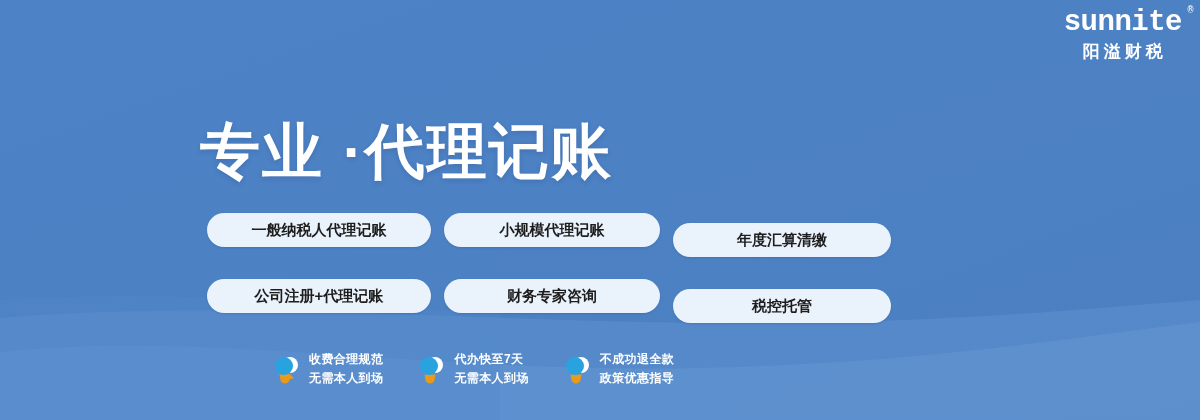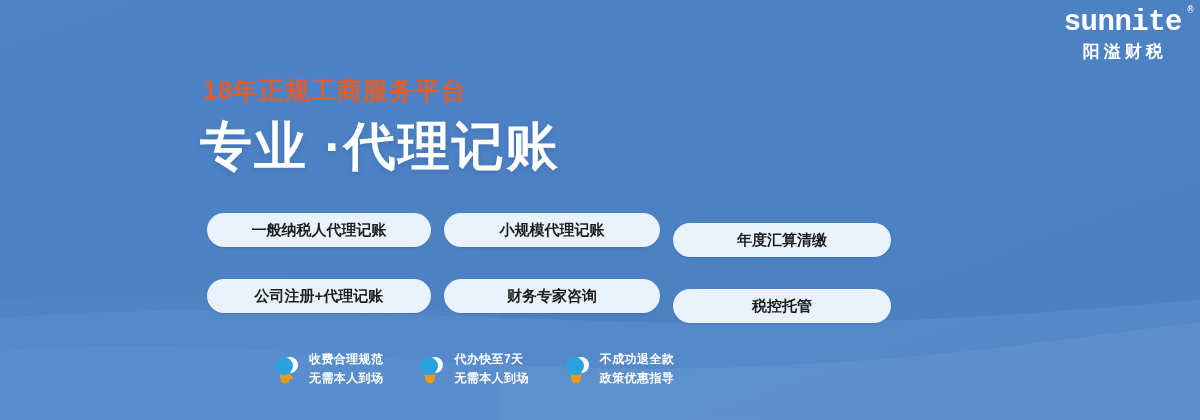--- a/index.html
+++ b/index.html
@@ -73,21 +73,21 @@
     font-size: 25px;
     font-weight: bold;
     letter-spacing: 1px;
     white-space: nowrap;
   }
   .headline {
     position: absolute;
     left: 200px;
     top: 112px;
     color: #ffffff;
-    font-size: 52px;
+    font-size: 60px;
     font-weight: bold;
     letter-spacing: 2px;
     white-space: nowrap;
     text-shadow: 0 2px 5px rgba(20,50,95,0.18);
   }
 
   
   .pill-grid {
     position: absolute;
     left: 207px;
@@ -166,21 +166,20 @@
   </svg>
 
   <div class="logo-block">
     <div class="logo-wordmark">
       <span>sunnite</span>
       <span class="logo-reg">®</span>
     </div>
     <div class="logo-cn">阳溢财税</div>
   </div>
 
-  <div class="kicker">18年正规工商服务平台</div>
   <div class="headline">专业 ·代理记账</div>
 
   <div class="pill-grid">
     <div class="pill-row">
       <div class="pill w1">一般纳税人代理记账</div>
       <div class="pill w2">小规模代理记账</div>
       <div class="pill w3">年度汇算清缴</div>
     </div>
     <div class="pill-row">
       <div class="pill w1">公司注册+代理记账</div>

